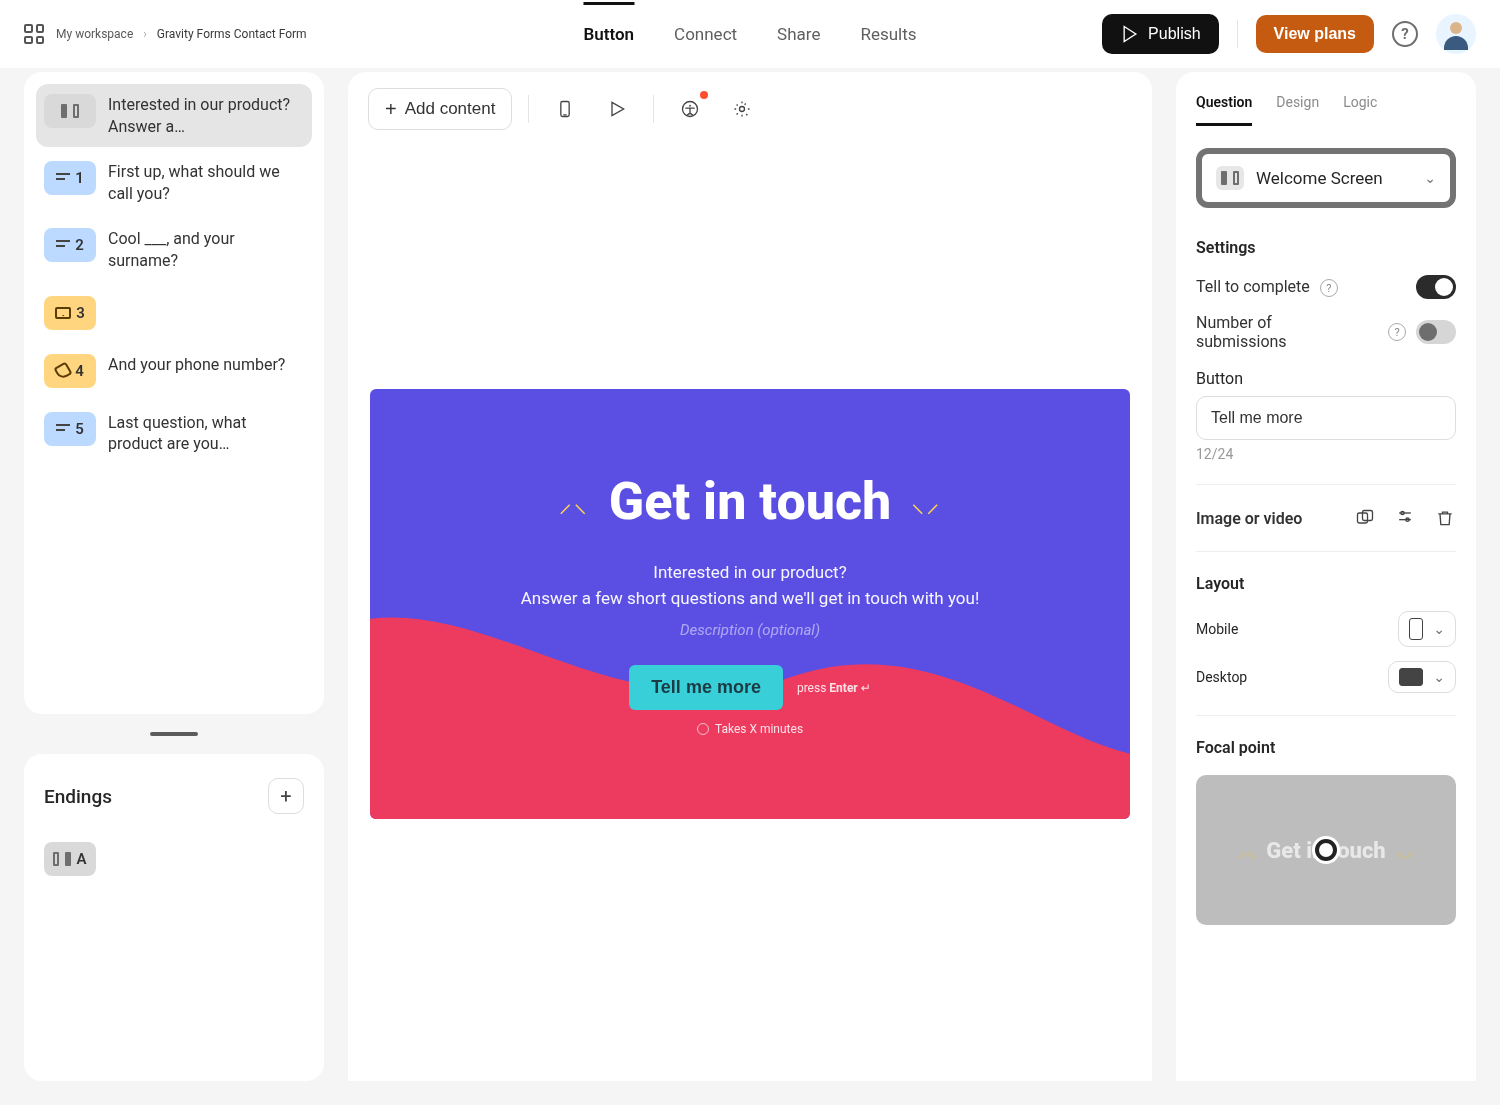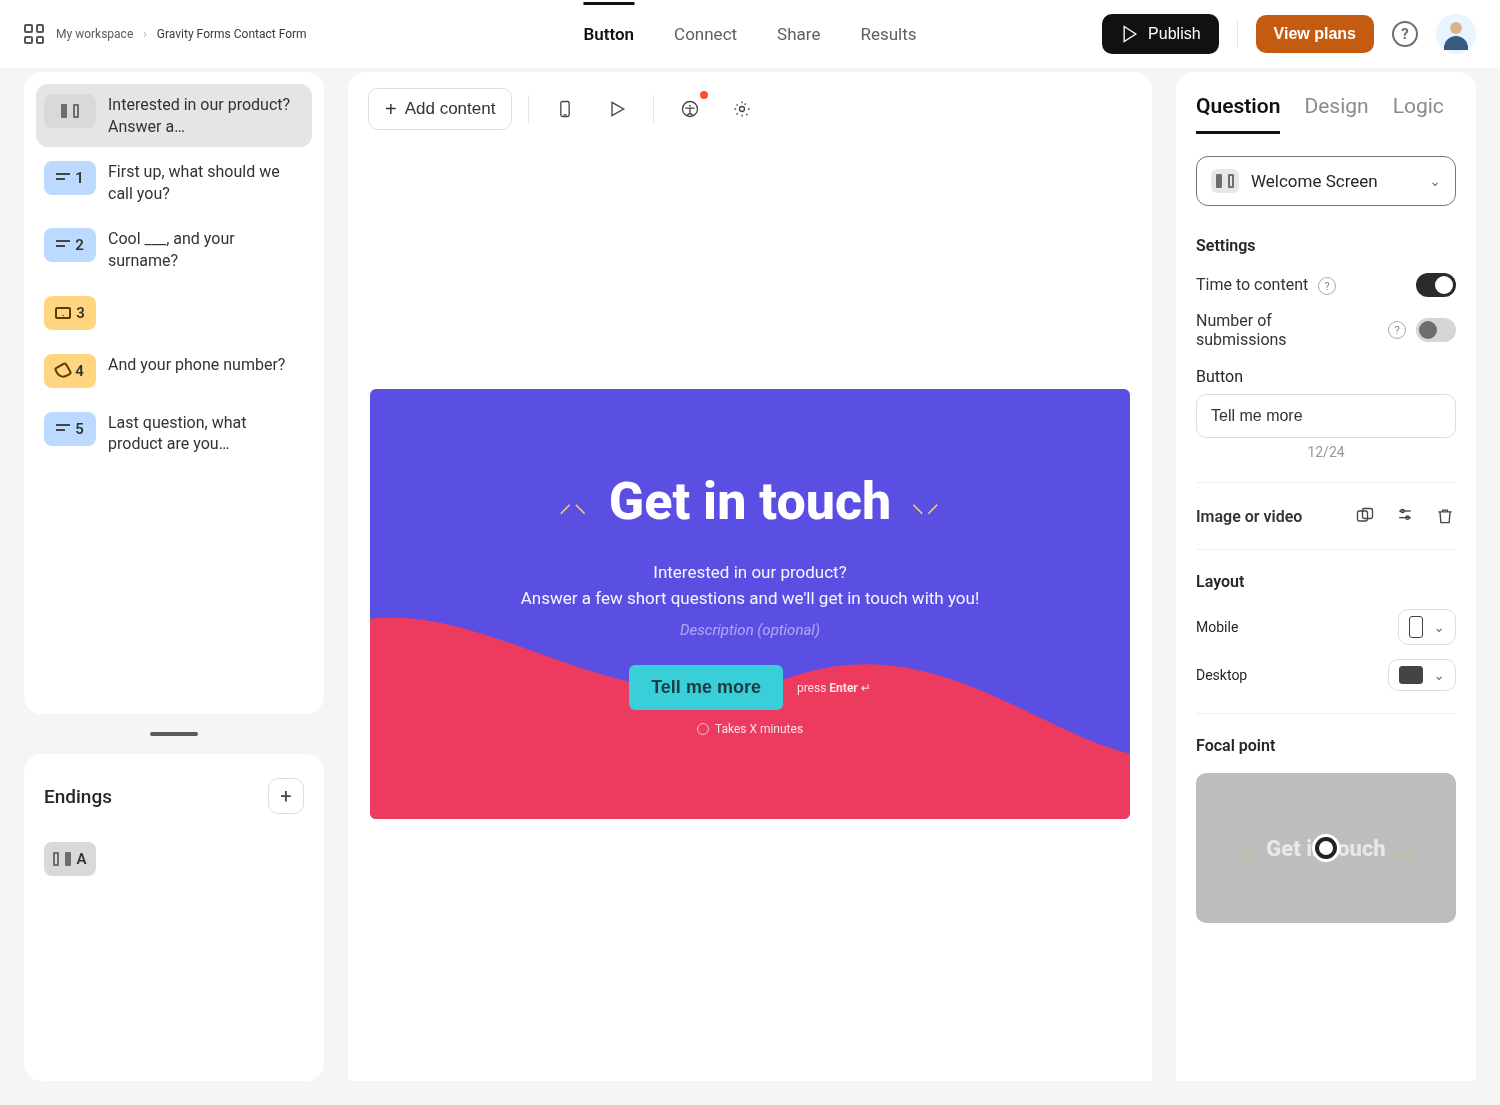--- a/index.html
+++ b/index.html
@@ -167,46 +167,46 @@
   }
   .pv-hint { font-size: 12px; opacity:.85; }
   .pv-hint b { font-weight:700; }
   .pv-time { font-size: 12px; opacity:.85; margin-top: 12px; display:flex; align-items:center; gap:6px; }
   .pv-clock { width:12px; height:12px; border:1.5px solid #f2d6da; border-radius:50%; position:relative; }
 
   
   .rightcol { width: 300px; }
   .right-card { background:#fff; border-radius: 18px 18px 0 0; height: 100%; overflow-y:auto; padding: 0 20px 30px; }
   .right-tabs { display:flex; gap: 24px; padding-top: 22px; margin-bottom: 22px; }
-  .right-tabs .rtab { font-size: 21px; color: #8b8b8b; cursor:pointer; padding-bottom: 16px; }
+  .right-tabs .rtab { font-size: 14px; color: #8b8b8b; cursor:pointer; padding-bottom: 16px; }
   .right-tabs .rtab.active { color:#111; font-weight:600; position:relative; }
   .right-tabs .rtab.active::after { content:""; position:absolute; left:0; right:0; bottom:0; height:3px; background:#111; }
 
   .selector {
-    border:1px solid #737373; border-radius:12px; padding: 12px 14px;
+    border:6px solid #737373; border-radius:12px; padding: 12px 14px;
     display:flex; align-items:center; gap:12px; cursor:pointer;
   }
   .selector .badge { width:28px; height:24px; background:#e7e7e7; border-radius:6px; display:flex; align-items:center; justify-content:center; }
   .selector .label { font-size:17px; flex:1; }
   .selector .chev { color:#777; }
 
   .section-title { font-size: 16px; font-weight:600; margin: 30px 0 18px; }
   .row { display:flex; align-items:center; justify-content:space-between; margin: 14px 0; font-size:16px; color:#333; }
   .row .q-help { width:18px; height:18px; border:1.5px solid #aaa; border-radius:50%; display:inline-flex; align-items:center; justify-content:center; font-size:11px; color:#888; margin-left:6px; }
 
   .toggle { width:40px; height:24px; border-radius:12px; background:#d6d6d6; position:relative; cursor:pointer; }
   .toggle .knob { position:absolute; top:3px; left:3px; width:18px; height:18px; border-radius:50%; background:#6e6e6e; transition: left .15s; }
   .toggle.on { background:#2b2b2b; }
   .toggle.on .knob { left:19px; background:#fff; }
 
   .input-field {
     width:100%; border:1px solid #ddd; border-radius:10px; padding: 12px 14px;
     font-size:16px; color:#333;
   }
-  .char-count { text-align:center; font-size:14px; color:#999; margin-top:6px; }
+  .char-count { text-align:left; font-size:14px; color:#999; margin-top:6px; }
   .hr { height:1px; background:#eee; margin: 22px 0; }
 
   .iv-icons { display:flex; gap: 18px; align-items:center; }
   .iv-icons .mini { width:22px; height:22px; display:flex; align-items:center; justify-content:center; cursor:pointer; color:#555; }
 
   .layout-row { display:flex; align-items:center; justify-content:space-between; margin: 14px 0; }
   .layout-pick {
     border:1px solid #ddd; border-radius:10px; padding: 6px 10px;
     display:flex; align-items:center; gap:10px; cursor:pointer; background:#fff;
   }
@@ -412,21 +412,21 @@
             <span class="ic ic-welcome"></span>
           </span>
         <span class="label">Welcome Screen</span>
         <span class="chev">⌄</span>
       </div>
 
       <div class="section-title">Settings</div>
 
       <div class="row">
         <span>
-          <span>Time to content</span>
+          <span>Tell to complete</span>
           <span class="q-help">?</span>
         </span>
         <div class="toggle on">
             <div class="knob"></div>
           </div>
       </div>
 
       <div class="row">
         <span style="max-width:150px;">
           <span>Number of submissions</span>

